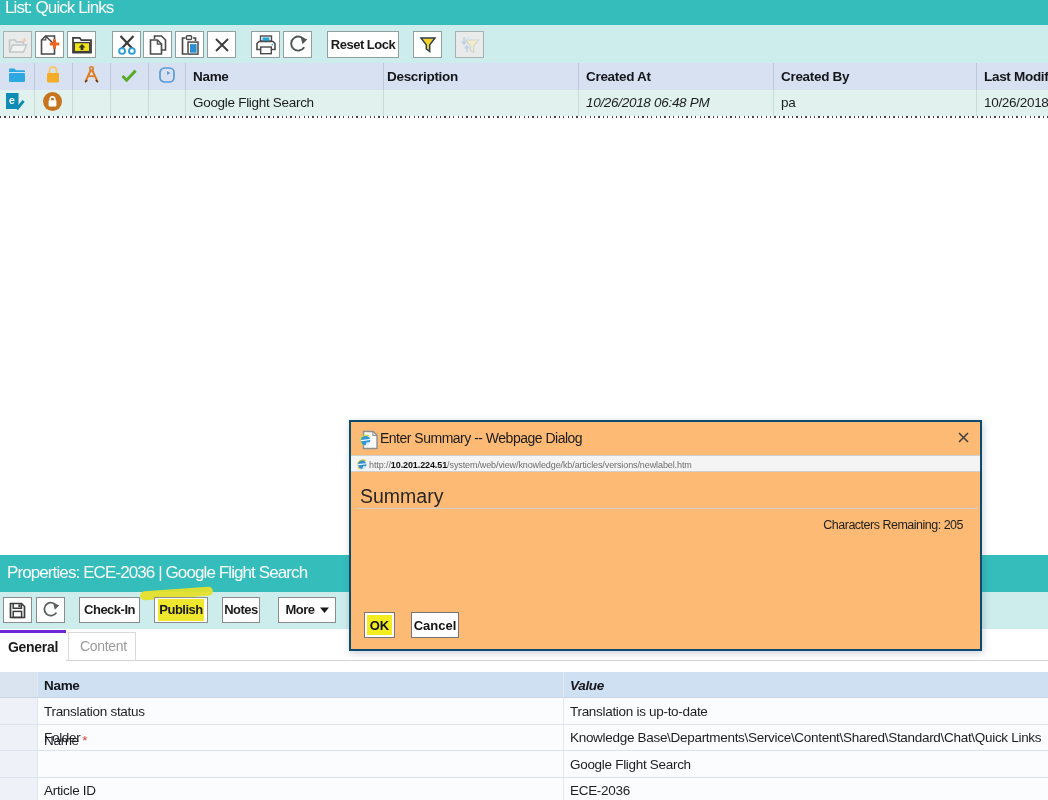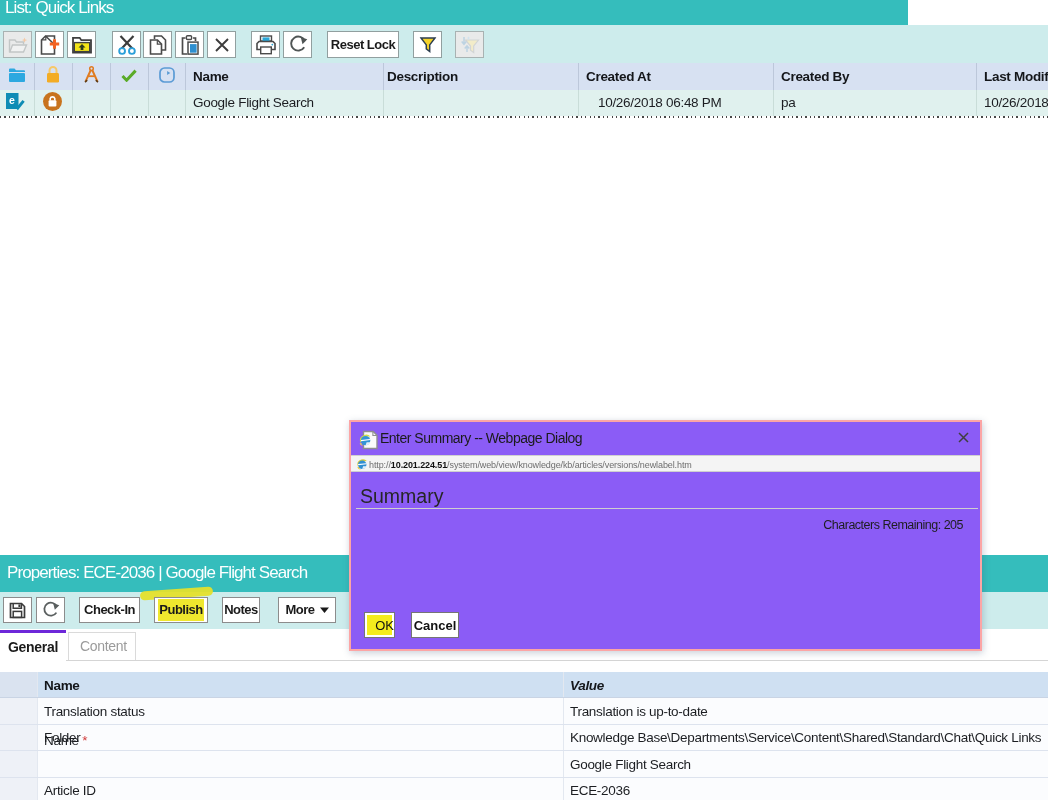--- a/index.html
+++ b/index.html
@@ -14,21 +14,21 @@
   .pbtn { position:absolute; top:597px; height:26px; background:#ffffff; border:1px solid #8c8c8c; font-weight:bold; font-size:13px; letter-spacing:-.5px; color:#1a1a1a; text-align:center; }
   .pbtn span { display:inline-block; margin-top:4px; }
   .hcell { position:absolute; font-weight:bold; font-size:13.5px; color:#14161a; white-space:nowrap; letter-spacing:-.3px; }
   .rcell { position:absolute; font-size:13.5px; color:#1c1e22; white-space:nowrap; letter-spacing:-.3px; }
   .vline1 { position:absolute; top:63px; height:27px; width:1px; background:#bcc7da; }
   .vline2 { position:absolute; top:90px; height:26px; width:1px; background:#c9ddd8; }
 </style>
 </head>
 <body>
 
-<div class="abs teal" style="left:0;top:0;width:908px;height:25px;">
+<div class="abs teal" style="left:0;top:0;width:1048px;height:25px;">
   <div class="abs" style="left:5px;top:-2px;font-size:17px;letter-spacing:-.9px;">List: Quick Links</div>
 </div>
 
 <div class="abs strip" style="left:0;top:25px;width:1048px;height:38px;"></div>
 
 <div class="tbtn dis" style="left:3px;">
   <svg width="20" height="17" viewBox="0 0 20 17">
     <path d="M1.5 15.5 L1.5 3.5 L7 3.5 L8.5 5.5 L15.5 5.5 L15.5 8" fill="none" stroke="#c2c6c6" stroke-width="1.4"></path>
     <path d="M1.8 15.5 L4.5 8.5 L18.5 8.5 L15.5 15.5 Z" fill="#f1f2f2" stroke="#c2c6c6" stroke-width="1.4"></path>
     <path d="M16.5 1 L17.3 3 L19.3 3.6 L17.3 4.3 L16.5 6.3 L15.7 4.3 L13.8 3.6 L15.7 3 Z" fill="#f4c9a5"></path>
@@ -178,21 +178,21 @@
 </div>
 <div class="abs" style="left:43px;top:92px;">
   <svg width="19" height="19" viewBox="0 0 19 19">
     <circle cx="9.5" cy="9.5" r="9.5" fill="#c8731d"></circle>
     <path d="M7.2 8.4 L7.2 6.6 A2.4 2.4 0 0 1 11.8 6.6 L11.8 8.4" fill="none" stroke="#ffffff" stroke-width="1.6"></path>
     <rect x="5.6" y="8.2" width="7.8" height="6.2" rx="1" fill="#ffffff"></rect>
   </svg>
 </div>
 
 <div class="rcell" style="left:193px;top:95px;">Google Flight Search</div>
-<div class="rcell" style="left:598px;top:95px;">10/26/2018 06:48 PM</div>
+<div class="rcell" style="left:586px;top:95px;font-style:italic;">10/26/2018 06:48 PM</div>
 <div class="rcell" style="left:781px;top:95px;">pa</div>
 <div class="rcell" style="left:984px;top:95px;white-space:nowrap;">10/26/2018</div>
 
 <div class="abs teal" style="left:0;top:555px;width:1048px;height:37px;">
   <div class="abs" style="left:7px;top:8px;font-size:17px;letter-spacing:-.9px;">Properties: ECE-2036 | Google Flight Search</div>
 </div>
 <div class="abs strip" style="left:0;top:592px;width:1048px;height:37px;"></div>
 
 <div class="pbtn" style="left:3px;width:29px;">
   <svg width="17" height="17" viewBox="0 0 17 17" style="margin-top:4px;">
@@ -241,21 +241,21 @@
 <div class="abs" style="left:0;top:777px;width:1048px;height:1px;background:#dde3ee;"></div>
 <div class="rcell" style="left:44px;top:704px;">Translation status</div>
 <div class="rcell" style="left:570px;top:704px;">Translation is up-to-date</div>
 <div class="rcell" style="left:44px;top:730px;text-align:center;">Folder</div>
 <div class="rcell" style="left:570px;top:730px;">Knowledge Base\Departments\Service\Content\Shared\Standard\Chat\Quick Links</div>
 <div class="rcell" style="left:44px;top:733px;">Name <span style="color:#d03a3a;">*</span></div>
 <div class="rcell" style="left:570px;top:757px;">Google Flight Search</div>
 <div class="rcell" style="left:44px;top:783px;">Article ID</div>
 <div class="rcell" style="left:570px;top:783px;">ECE-2036</div>
 
-<div class="abs" style="left:349px;top:420px;width:633px;height:231px;background:#8b5cf6;border:2px solid #fca5a5;box-shadow:1px 2px 7px rgba(60,80,110,.28);">
+<div class="abs" style="left:349px;top:420px;width:633px;height:231px;background:#fdba74;border:2px solid #0c4a6e;box-shadow:1px 2px 7px rgba(60,80,110,.28);">
 
   <div class="abs" style="left:7px;top:8px;">
     <svg width="21" height="20" viewBox="0 0 21 20">
       <path d="M5.5 1.5 L15.2 1.5 L19 5.3 L19 18.5 L5.5 18.5 Z" fill="#fbfbfb" stroke="#8f8f8f" stroke-width="1.4"></path>
       <path d="M14.9 1.6 L14.9 5.5 L18.8 5.5" fill="none" stroke="#8f8f8f" stroke-width="1.1"></path>
       <path d="M2.2 12.6 Q0.6 7.2 5.6 5.2 Q10 3.6 12.4 6.4 L9.4 6.6 Q4.4 7.6 4.6 10.4 Z" fill="#cedb4a"></path>
       <path d="M1.6 13.8 Q2.8 15.6 4.8 15.9 Q3.2 14.8 3.4 12.6 Z" fill="#e8d34a"></path>
       <circle cx="7.6" cy="10.6" r="4.7" fill="#3295d6"></circle>
       <path d="M3 11.2 L12.2 10 L12.2 8.9 L3 9.9 Z" fill="#ffffff"></path>
       <path d="M7.6 15.3 Q11.2 15.3 12.3 12.3 L8.6 12.3 Z" fill="#ffffff" opacity=".85"></path>
@@ -277,18 +277,18 @@
     <div class="abs" style="left:18px;top:3.5px;font-size:9px;letter-spacing:-.1px;color:#6e6e6e;white-space:nowrap;">http://<b style="color:#111;">10.201.224.51</b>/system/web/view/knowledge/kb/articles/versions/newlabel.htm</div>
   </div>
 
   <div class="abs" style="left:9px;top:63px;font-size:19.5px;color:#262626;">Summary</div>
   <div class="abs" style="left:5px;top:86px;width:622px;height:1px;background:#cfcfcf;"></div>
   <div class="abs" style="right:17px;top:96px;font-size:12.5px;letter-spacing:-.5px;color:#1e1e1e;">Characters Remaining: 205</div>
 
 
   <div class="abs" style="left:13px;top:190px;width:31px;height:26px;background:#ffffff;border:1px solid #757575;">
     <div class="abs" style="left:2px;top:2px;right:2px;bottom:2px;background:#f4ec1d;"></div>
-    <div class="abs" style="left:0;top:5px;width:29px;text-align:right;font-weight:normal;font-size:13px;color:#111;">OK</div>
+    <div class="abs" style="left:0;top:5px;width:29px;text-align:center;font-weight:bold;font-size:13px;color:#111;">OK</div>
   </div>
   <div class="abs" style="left:60px;top:190px;width:48px;height:26px;background:#ffffff;border:1px solid #757575;">
     <div class="abs" style="left:0;top:5px;width:46px;text-align:center;font-weight:bold;font-size:13px;color:#111;">Cancel</div>
   </div>
 </div>
 
 </body></html>

